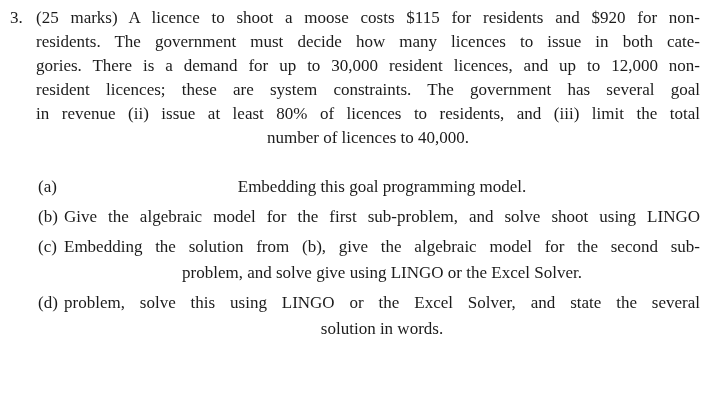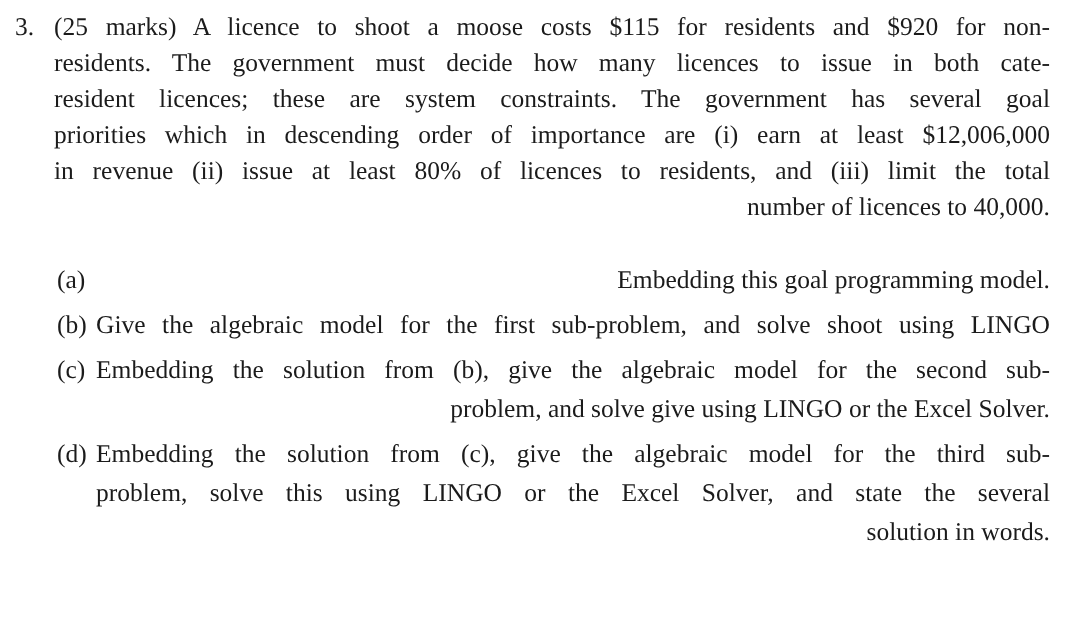--- a/index.html
+++ b/index.html
@@ -29,21 +29,21 @@
     left: 0;
     top: 0;
     width: 26px;
     line-height: 24px;
   }
   .para {
     margin-left: 26px;
     width: 664px;
     line-height: 24px;
   }
-  .line { text-align: right; }
+  .line { text-align: center; }
   .line.just {
     text-align: justify;
     text-align-last: justify;
   }
   .parts {
     margin-top: 24px;
     margin-left: 28px;
   }
   .part {
     display: flex;
@@ -60,22 +60,22 @@
 <body>
 
 <div class="page">
   <div class="problem">
 
     <div class="pnum">3.</div>
 
     <div class="para">
       <div class="line just">(25 marks) A licence to shoot a moose costs $115 for residents and $920 for non-</div>
       <div class="line just">residents. The government must decide how many licences to issue in both cate-</div>
+      <div class="line just">gories. There is a demand for up to 30,000 resident licences, and up to 12,000 non-</div>
       <div class="line just">resident licences; these are system constraints. The government has several goal</div>
-      <div class="line just">priorities which in descending order of importance are (i) earn at least $12,006,000</div>
       <div class="line just">in revenue (ii) issue at least 80% of licences to residents, and (iii) limit the total</div>
       <div class="line">number of licences to 40,000.</div>
     </div>
 
     <div class="parts">
 
       <div class="part">
         <div class="plabel">(a)</div>
         <div class="ptext">
           <div class="line">Embedding this goal programming model.</div>
@@ -93,21 +93,20 @@
         <div class="plabel">(c)</div>
         <div class="ptext">
           <div class="line just">Embedding the solution from (b), give the algebraic model for the second sub-</div>
           <div class="line">problem, and solve give using LINGO or the Excel Solver.</div>
         </div>
       </div>
 
       <div class="part">
         <div class="plabel">(d)</div>
         <div class="ptext">
-          <div class="line just">Embedding the solution from (c), give the algebraic model for the third sub-</div>
           <div class="line just">problem, solve this using LINGO or the Excel Solver, and state the several</div>
           <div class="line">solution in words.</div>
         </div>
       </div>
 
     </div>
   </div>
 </div>
 
 </body></html>

